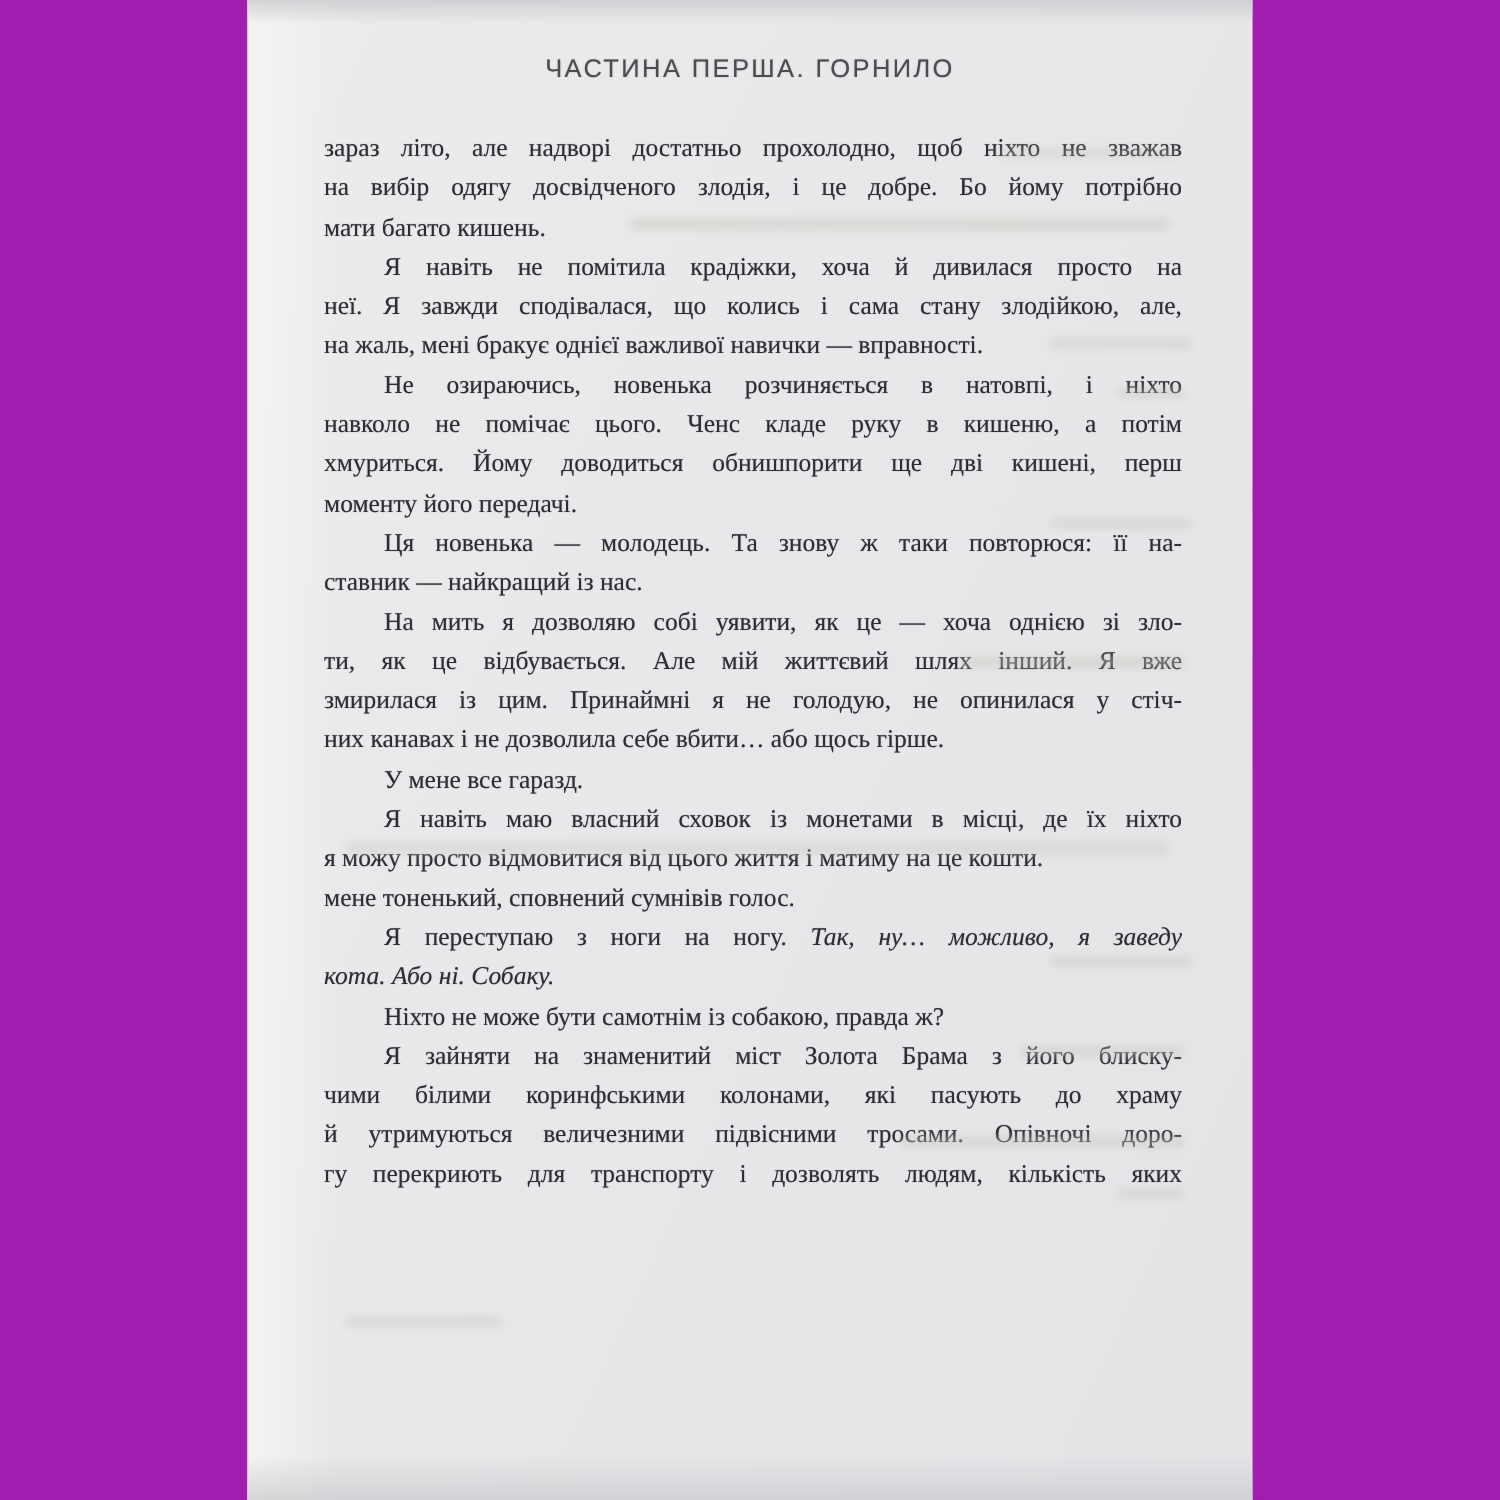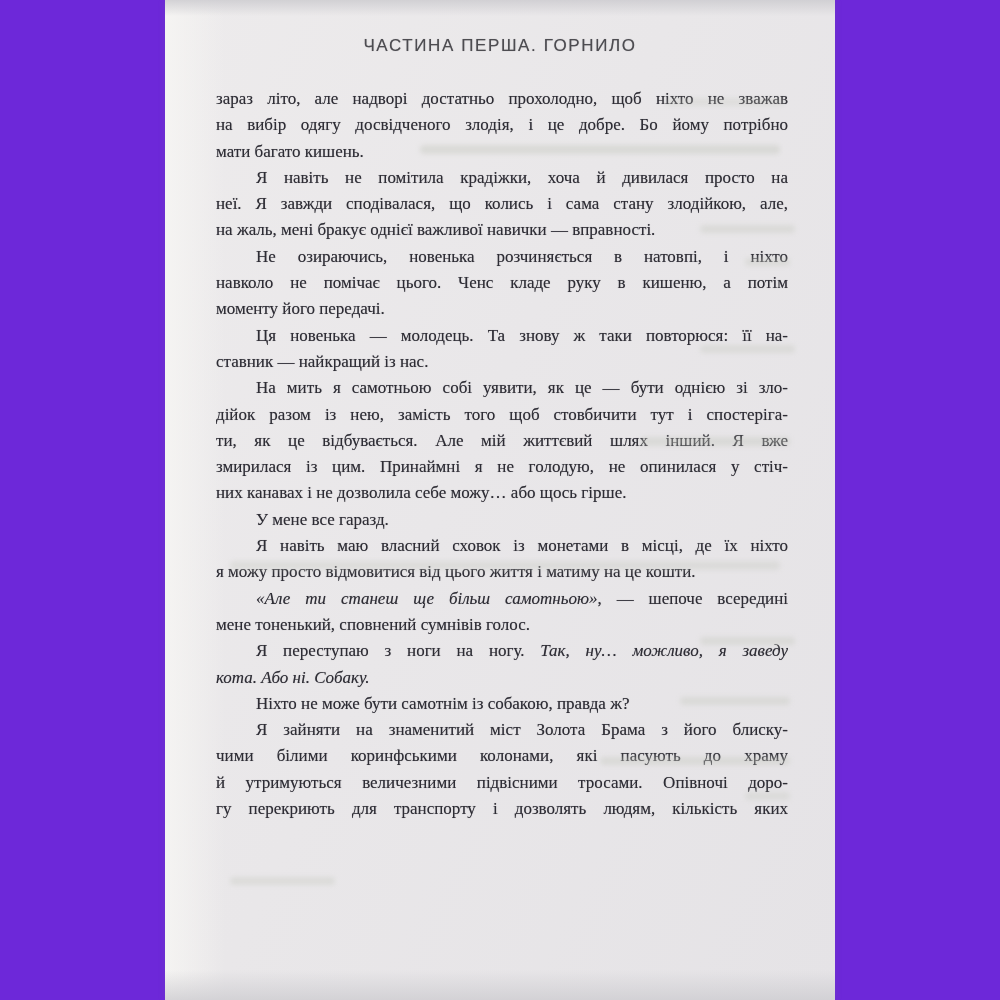--- a/index.html
+++ b/index.html
@@ -5,21 +5,21 @@
   html, body { margin: 0; padding: 0; }
   body {
     width: 1000px; height: 1000px;
     background: #ffffff;
     font-family: "Liberation Serif", "DejaVu Serif", serif;
     overflow: hidden;
   }
   .stage {
     position: relative;
     width: 1000px; height: 1000px;
-    background: #6d28d9;
+    background: #a21caf;
   }
   
   .page {
     position: absolute;
     left: 165px; top: 0; width: 670px; height: 1000px;
     background:
       linear-gradient(to bottom, rgba(205,204,208,0.85) 0px, rgba(205,204,208,0) 16px),
       linear-gradient(to top, rgba(206,205,209,0.8) 0px, rgba(206,205,209,0) 30px),
       linear-gradient(to right, rgba(246,245,243,0.9) 0px, rgba(246,245,243,0) 60px),
       linear-gradient(115deg, #edebec 0%, #e9e7e9 45%, #e5e3e6 100%);
@@ -82,32 +82,31 @@
 
     <div class="text-block">
         <div class="line"><span>зараз літо, але надворі достатньо прохолодно, щоб ніхто не зважав</span></div>
         <div class="line"><span>на вибір одягу досвідченого злодія, і це добре. Бо йому потрібно</span></div>
         <div class="line end"><span>мати багато кишень.</span></div>
         <div class="line ind"><span>Я навіть не помітила крадіжки, хоча й дивилася просто на</span></div>
         <div class="line"><span>неї. Я завжди сподівалася, що колись і сама стану злодійкою, але,</span></div>
         <div class="line end"><span>на жаль, мені бракує однієї важливої навички — вправності.</span></div>
         <div class="line ind"><span>Не озираючись, новенька розчиняється в натовпі, і ніхто</span></div>
         <div class="line"><span>навколо не помічає цього. Ченс кладе руку в кишеню, а потім</span></div>
+        <div class="line"><span>хмуриться. Йому доводиться обнишпорити ще дві кишені, перш</span></div>
         <div class="line end"><span>моменту його передачі.</span></div>
         <div class="line ind"><span>Ця новенька — молодець. Та знову ж таки повторюся: її на-</span></div>
         <div class="line end"><span>ставник — найкращий із нас.</span></div>
-        <div class="line ind"><span>На мить я самотньою собі уявити, як це — бути однією зі зло-</span></div>
-        <div class="line"><span>дійок разом із нею, замість того щоб стовбичити тут і спостеріга-</span></div>
+        <div class="line ind"><span>На мить я дозволяю собі уявити, як це — хоча однією зі зло-</span></div>
         <div class="line"><span>ти, як це відбувається. Але мій життєвий шлях інший. Я вже</span></div>
         <div class="line"><span>змирилася із цим. Принаймні я не голодую, не опинилася у стіч-</span></div>
-        <div class="line end"><span>них канавах і не дозволила себе можу… або щось гірше.</span></div>
+        <div class="line end"><span>них канавах і не дозволила себе вбити… або щось гірше.</span></div>
         <div class="line ind end"><span>У мене все гаразд.</span></div>
         <div class="line ind"><span>Я навіть маю власний сховок із монетами в місці, де їх ніхто</span></div>
         <div class="line end"><span>я можу просто відмовитися від цього життя і матиму на це кошти.</span></div>
-        <div class="line ind"><span class="it">«Але ти станеш ще більш самотньою»</span><span>, — шепоче всередині</span></div>
         <div class="line end"><span>мене тоненький, сповнений сумнівів голос.</span></div>
         <div class="line ind"><span>Я переступаю з ноги на ногу. </span><span class="it">Так, ну… можливо, я заведу</span></div>
         <div class="line end"><span class="it">кота. Або ні. Собаку.</span></div>
         <div class="line ind end"><span>Ніхто не може бути самотнім із собакою, правда ж?</span></div>
         <div class="line ind"><span>Я зайняти на знаменитий міст Золота Брама з його блиску-</span></div>
         <div class="line"><span>чими білими коринфськими колонами, які пасують до храму</span></div>
         <div class="line"><span>й утримуються величезними підвісними тросами. Опівночі доро-</span></div>
         <div class="line"><span>гу перекриють для транспорту і дозволять людям, кількість яких</span></div>
       </div>
 

